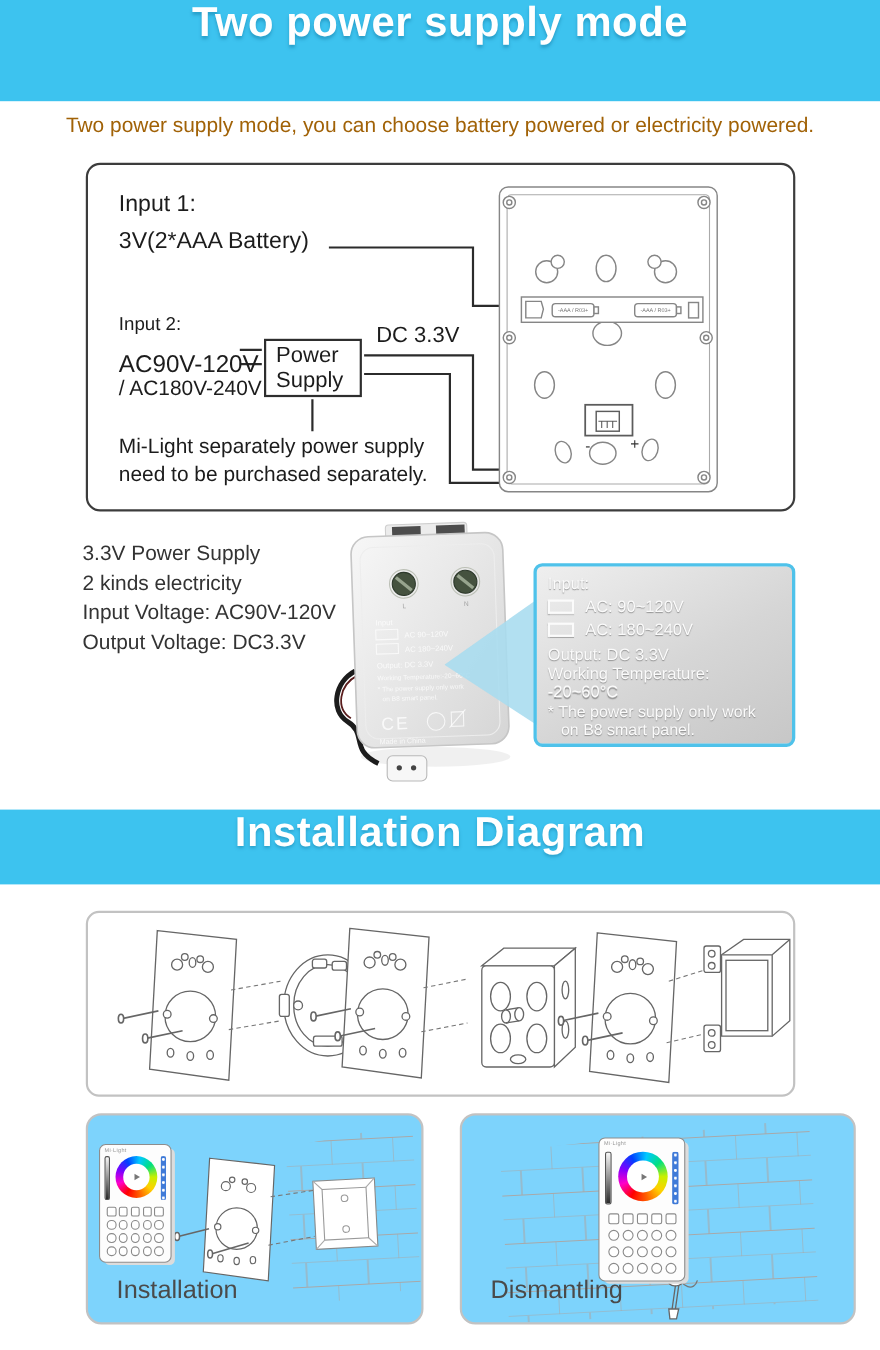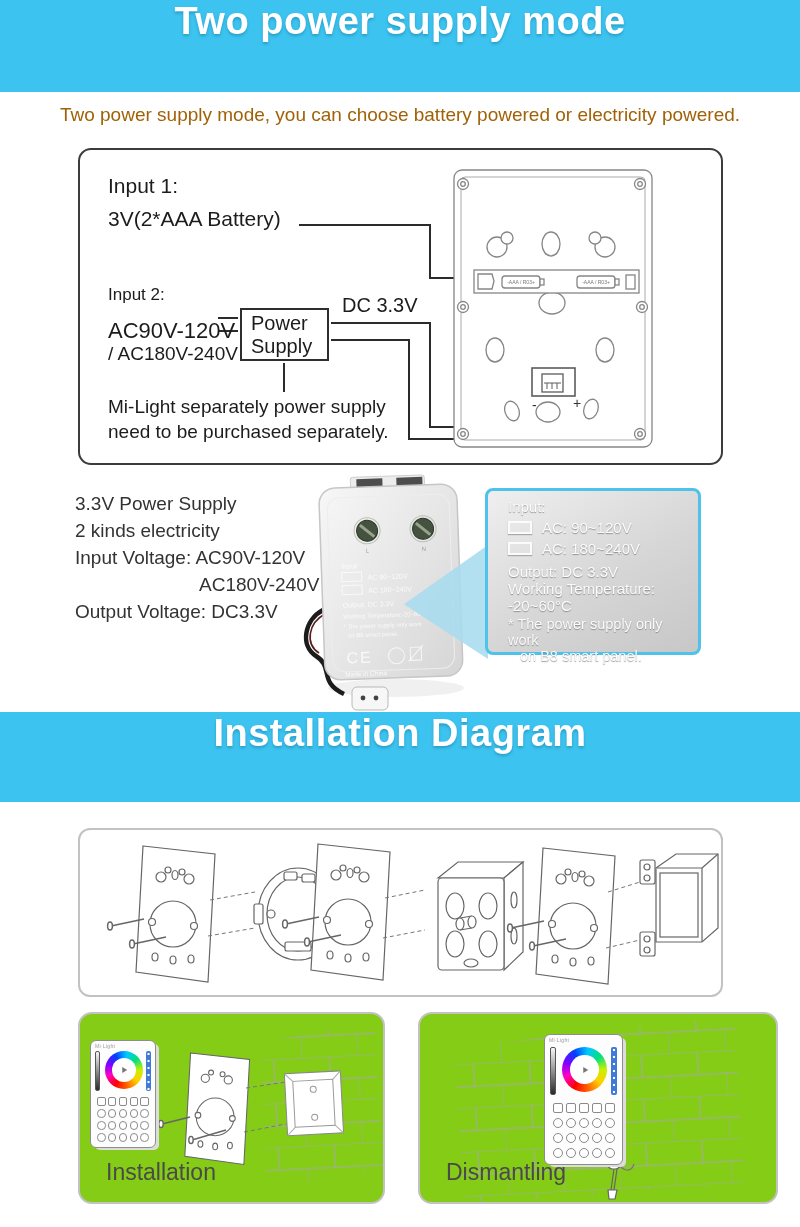--- a/index.html
+++ b/index.html
@@ -3,21 +3,21 @@
 <meta charset="utf-8">
 <style>
   *{margin:0;padding:0;box-sizing:border-box}
   html,body{background:#fff}
   body{font-family:"Liberation Sans",sans-serif;color:#222}
   .page{position:relative;width:800px;height:1227px;margin:0 auto;background:#fff;overflow:hidden}
 
   
   .banner{position:absolute;left:0;width:800px;background:#3dc3ef;display:flex;align-items:flex-start;justify-content:center}
   .banner1{top:0;height:92px}
-  .banner2{top:712px;height:90px}
+  .banner2{top:736px;height:68px}
   .banner h1{color:#fff;font-size:38px;font-weight:bold;letter-spacing:.5px;text-shadow:0 2px 3px rgba(0,90,130,.35)}
 
   .subtitle{position:absolute;top:104px;left:0;width:800px;text-align:center;font-size:19px;color:#a16207}
 
   
   .diagram-box{position:absolute;left:78px;top:148px;width:645px;height:317px;border:2px solid #3c3c3c;border-radius:13px;background:#fff}
   .diagram-box .art{position:absolute;inset:0;width:100%;height:100%}
   .dt{position:absolute;color:#1c1c1c;white-space:nowrap}
   .dt-in1{left:28px;top:24px;font-size:21px}
   .dt-in1v{left:28px;top:57px;font-size:21px}
@@ -27,35 +27,35 @@
   .dt-dc{left:262px;top:144px;font-size:20px}
   .dt-note1{left:28px;top:246px;font-size:19px}
   .dt-note2{left:28px;top:271px;font-size:19px}
   .psu-flowbox{position:absolute;left:160px;top:158px;width:89px;height:53px;border:2px solid #2e2e2e;font-size:20px;line-height:23px;padding:2px 0 0 9px;color:#1c1c1c;background:#fff}
 
   
   .psu-info{position:absolute;left:75px;top:490px;font-size:19px;line-height:27px;color:#333}
   .psu-info .indent{padding-left:124px}
   .psu-photo{position:absolute;left:296px;top:470px;width:190px;height:245px}
   .zoom-triangle{position:absolute;left:404px;top:545px;width:84px;height:114px;background:#a7dcef;opacity:.88;clip-path:polygon(100% 0,100% 100%,0 52%)}
-  .callout{position:absolute;left:485px;top:488px;width:216px;height:167px;border:3px solid #4fc2ea;border-radius:8px;
+  .callout{position:absolute;left:485px;top:512px;width:238px;height:167px;border:3px solid #4fc2ea;border-radius:8px;
            background:linear-gradient(150deg,#efefef 0%,#d6d6d6 55%,#c7c7c7 100%);
-           padding:7px 20px;color:#fbfbfb;text-shadow:0 1px 1px rgba(105,105,105,.65);font-size:15px}
+           padding:7px 10px;color:#fbfbfb;text-shadow:0 1px 1px rgba(105,105,105,.65);font-size:15px}
   .callout .row{display:flex;align-items:center;gap:10px;margin:4px 0}
   .callout .chk{display:inline-block;width:24px;height:13px;border:2px solid rgba(252,252,252,.95);box-shadow:0 1px 1px rgba(110,110,110,.5)}
   .callout .c-out{margin-top:6px}
   .callout .c-note1{font-size:14.5px;margin-top:2px}
   .callout .c-note2{font-size:14.5px;padding-left:12px}
 
   
   .install-box{position:absolute;left:78px;top:828px;width:645px;height:169px;border:2px solid #c2c2c2;border-radius:12px;background:#fff;overflow:hidden}
   .install-box svg{position:absolute;inset:0;width:100%;height:100%}
 
   
-  .bbox{position:absolute;top:1012px;height:192px;border:2px solid #c2c2c2;border-radius:14px;background:#84cc16;overflow:hidden}
+  .bbox{position:absolute;top:1012px;height:192px;border:2px solid #c2c2c2;border-radius:14px;background:#7dd3fc;overflow:hidden}
   .bbox svg.bg{position:absolute;inset:0;width:100%;height:100%}
   .box-install{left:78px;width:307px}
   .box-dismantle{left:418px;width:360px}
   .bbox .blabel{position:absolute;left:26px;bottom:16px;font-size:23px;color:#4a4a4a}
 
   
   .b8{position:absolute;background:#fdfdfd;border:1px solid #8d8d8d;border-radius:6px;box-shadow:4px 3px 0 -1px #dcdcdc}
   .b8 .logo{position:absolute;top:2px;left:4px;font-size:5px;color:#999;letter-spacing:.3px}
   .b8 .wheel{position:absolute;border-radius:50%;
      background:conic-gradient(from 210deg,#ff0000,#ff00c8,#8000ff,#0040ff,#00c8ff,#00e080,#c8f000,#ffd000,#ff6000,#ff0000)}
@@ -169,21 +169,20 @@
       <div>Supply</div>
     </div>
     <div class="dt dt-note1">Mi-Light separately power supply</div>
     <div class="dt dt-note2">need to be purchased separately.</div>
   </div>
 
   <div class="psu-info">
     <div>3.3V Power Supply</div>
     <div>2 kinds electricity</div>
     <div>Input Voltage: AC90V-120V</div>
-    <div class="indent">AC180V-240V</div>
     <div>Output Voltage: DC3.3V</div>
   </div>
 
   <svg class="psu-photo" viewBox="0 0 190 245">
     <defs>
       <linearGradient id="psugrad" x1="0" y1="0" x2="1" y2="1">
         <stop offset="0" stop-color="#f7f7f7"></stop>
           <stop offset="0.6" stop-color="#e3e3e3"></stop>
           <stop offset="1" stop-color="#d5d5d5"></stop>
       </linearGradient>

